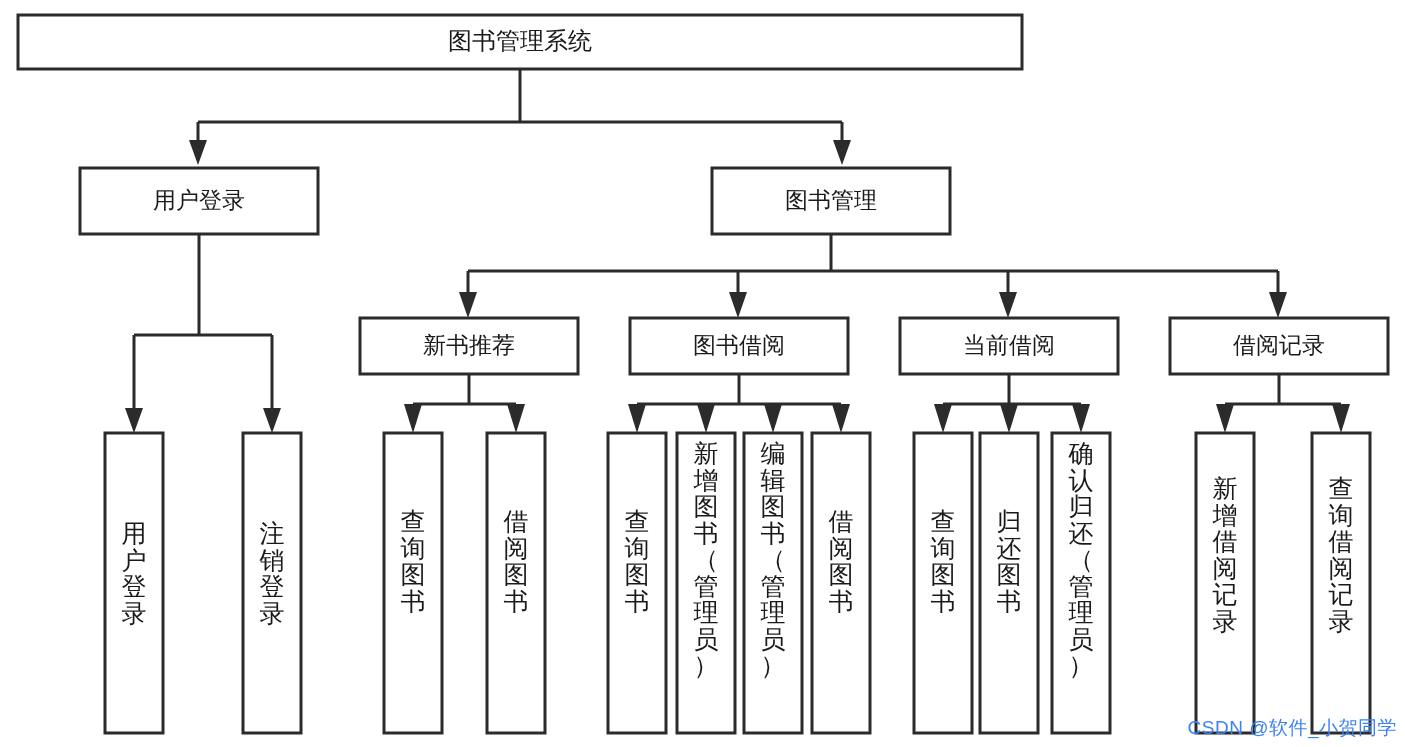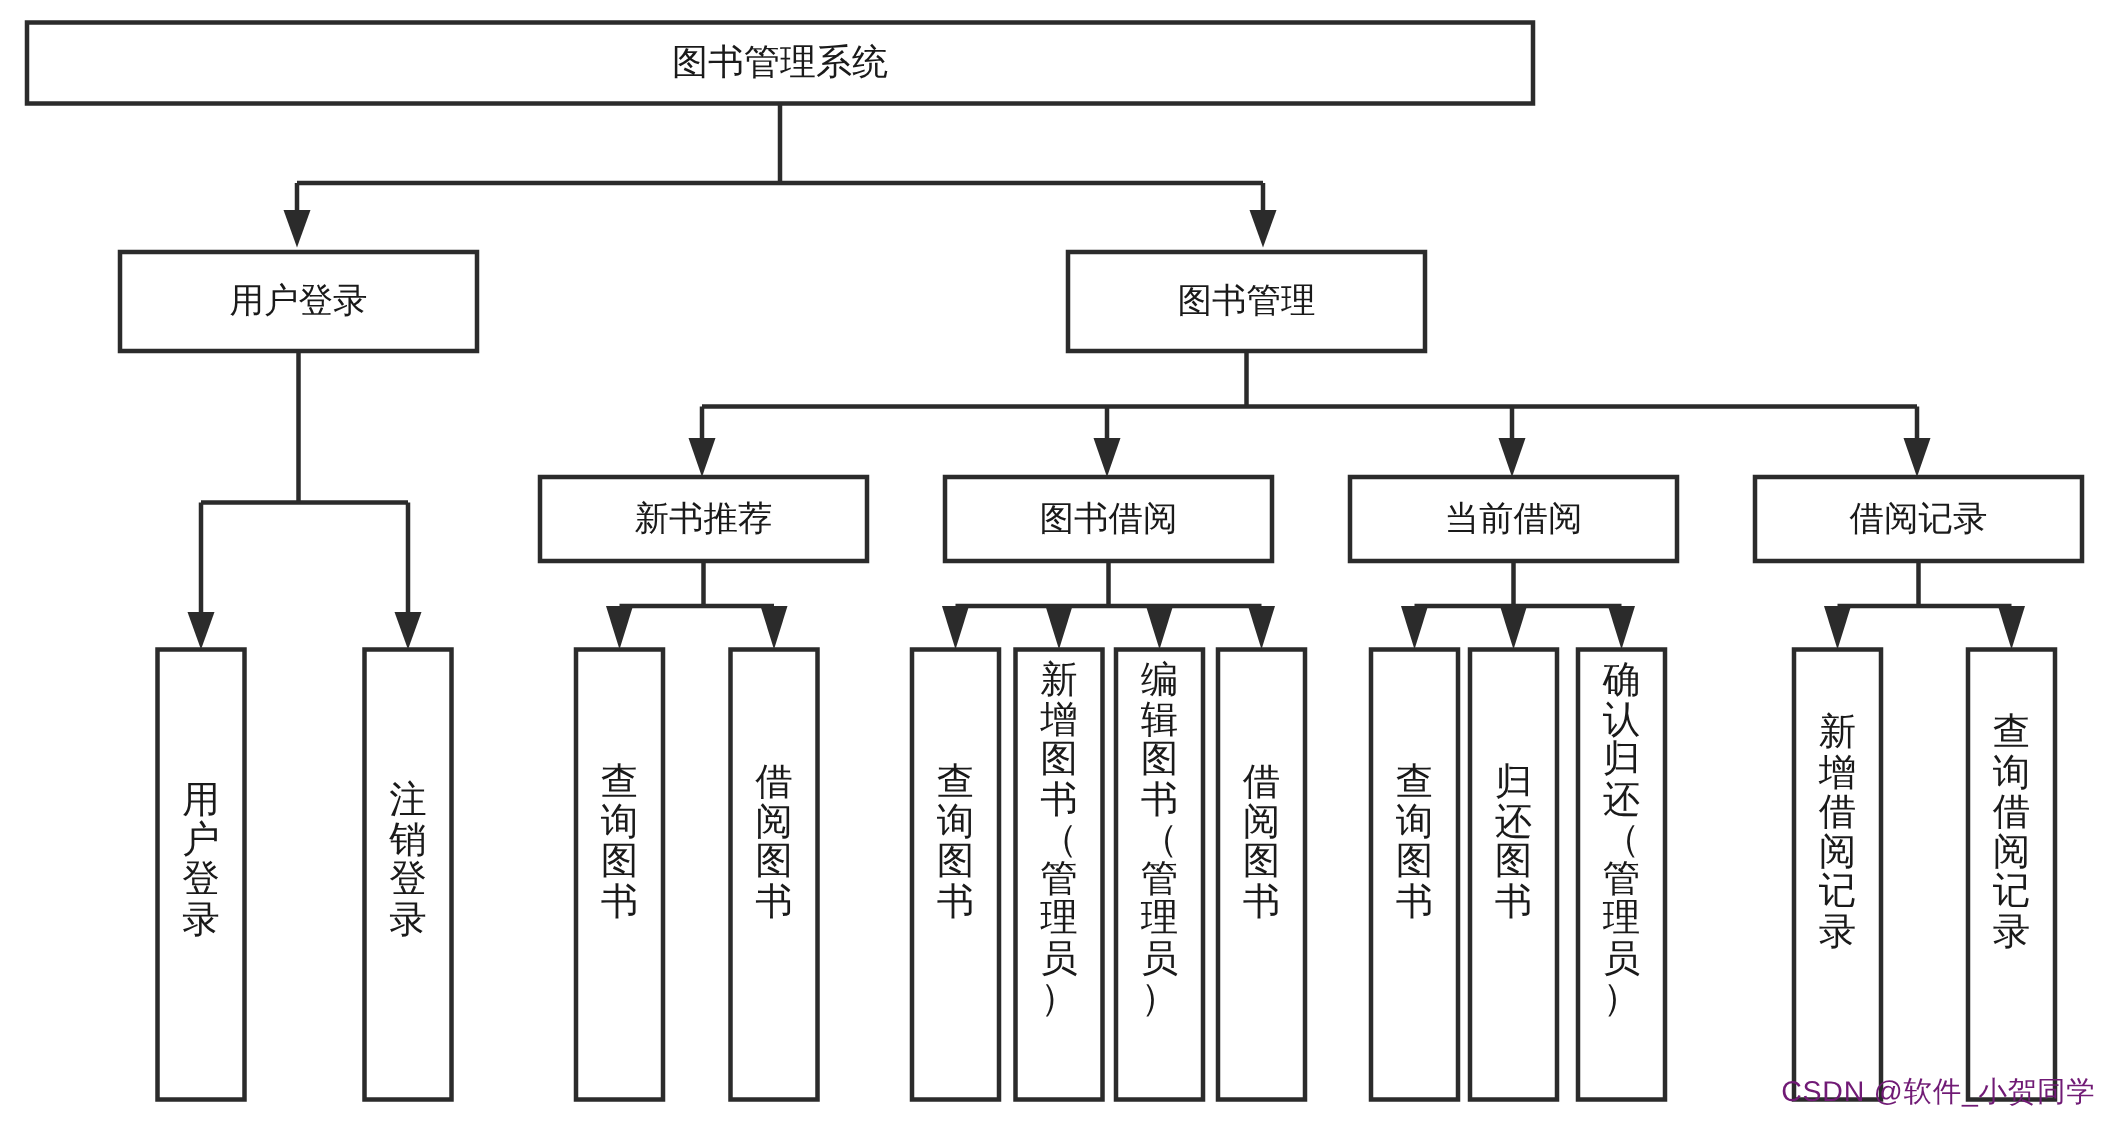--- a/index.html
+++ b/index.html
@@ -72,21 +72,21 @@
   .vert-label-wrap span {
     display: block;
     text-align: center;
   }
   .watermark {
     position: absolute;
     right: 8px;
     bottom: 6px;
     font-family: "Liberation Sans", "DejaVu Sans", sans-serif;
     font-size: 19px;
-    color: #701a75;
+    color: #3b82f6;
     white-space: nowrap;
     letter-spacing: 0.5px;
   }
 </style>
 </head>
 <body>
 
 <div id="diagram-root">
 
   <svg id="chart-svg" viewBox="0 0 1405 747" xmlns="http://www.w3.org/2000/svg">

